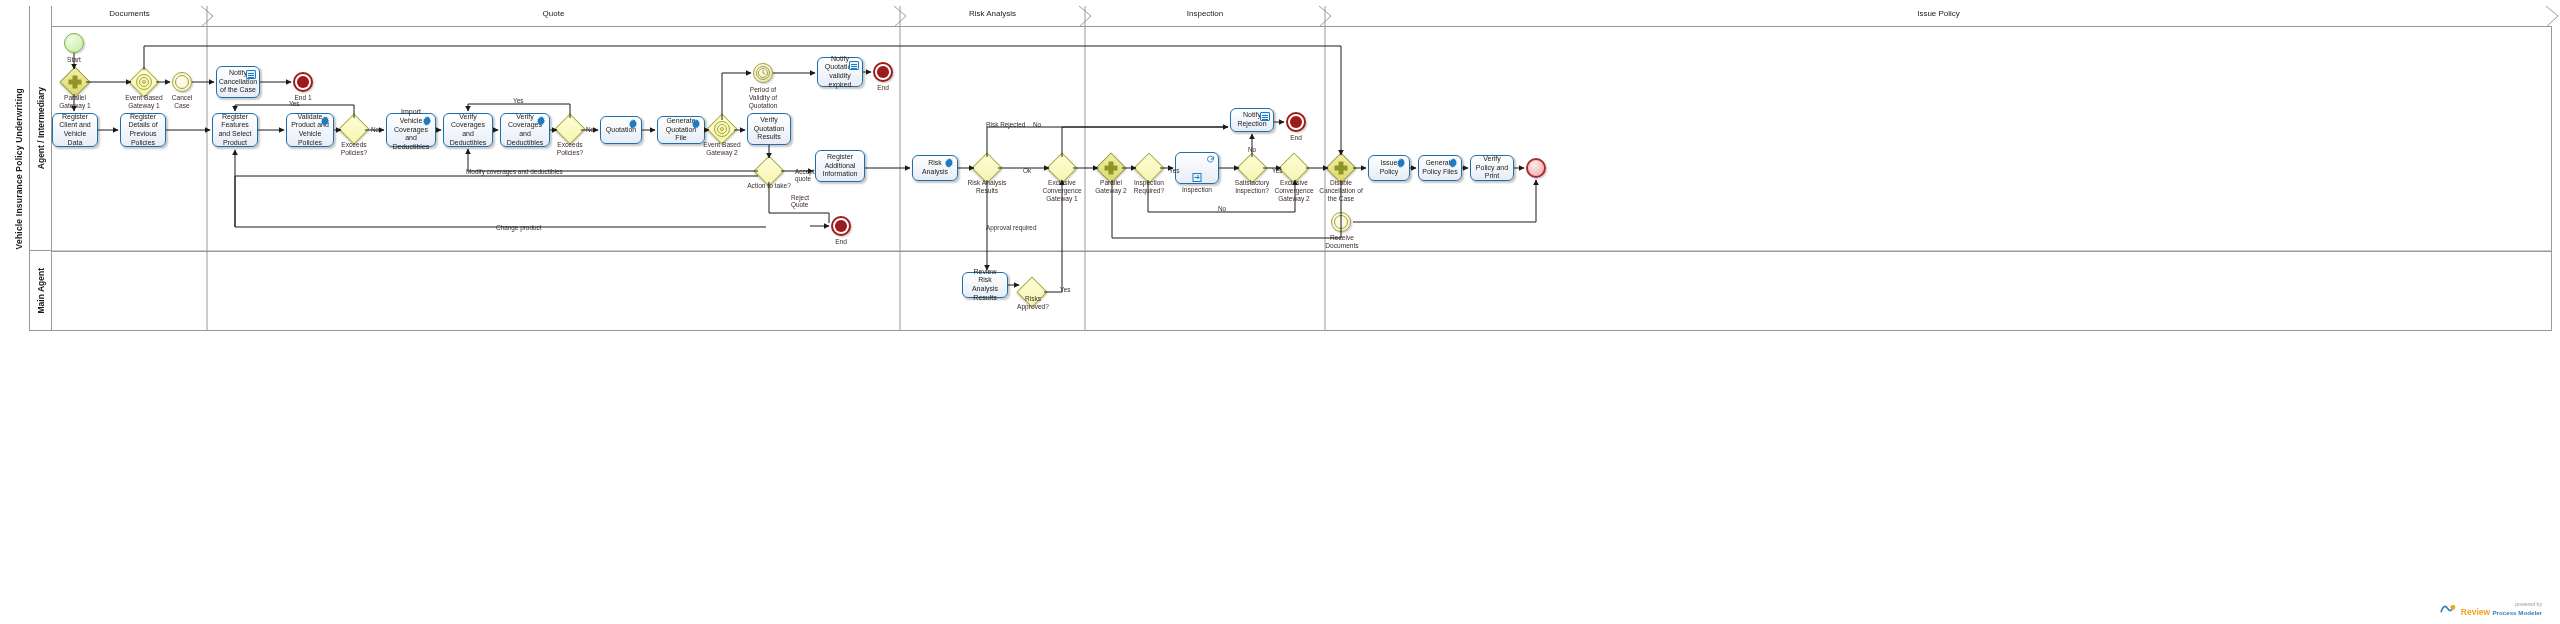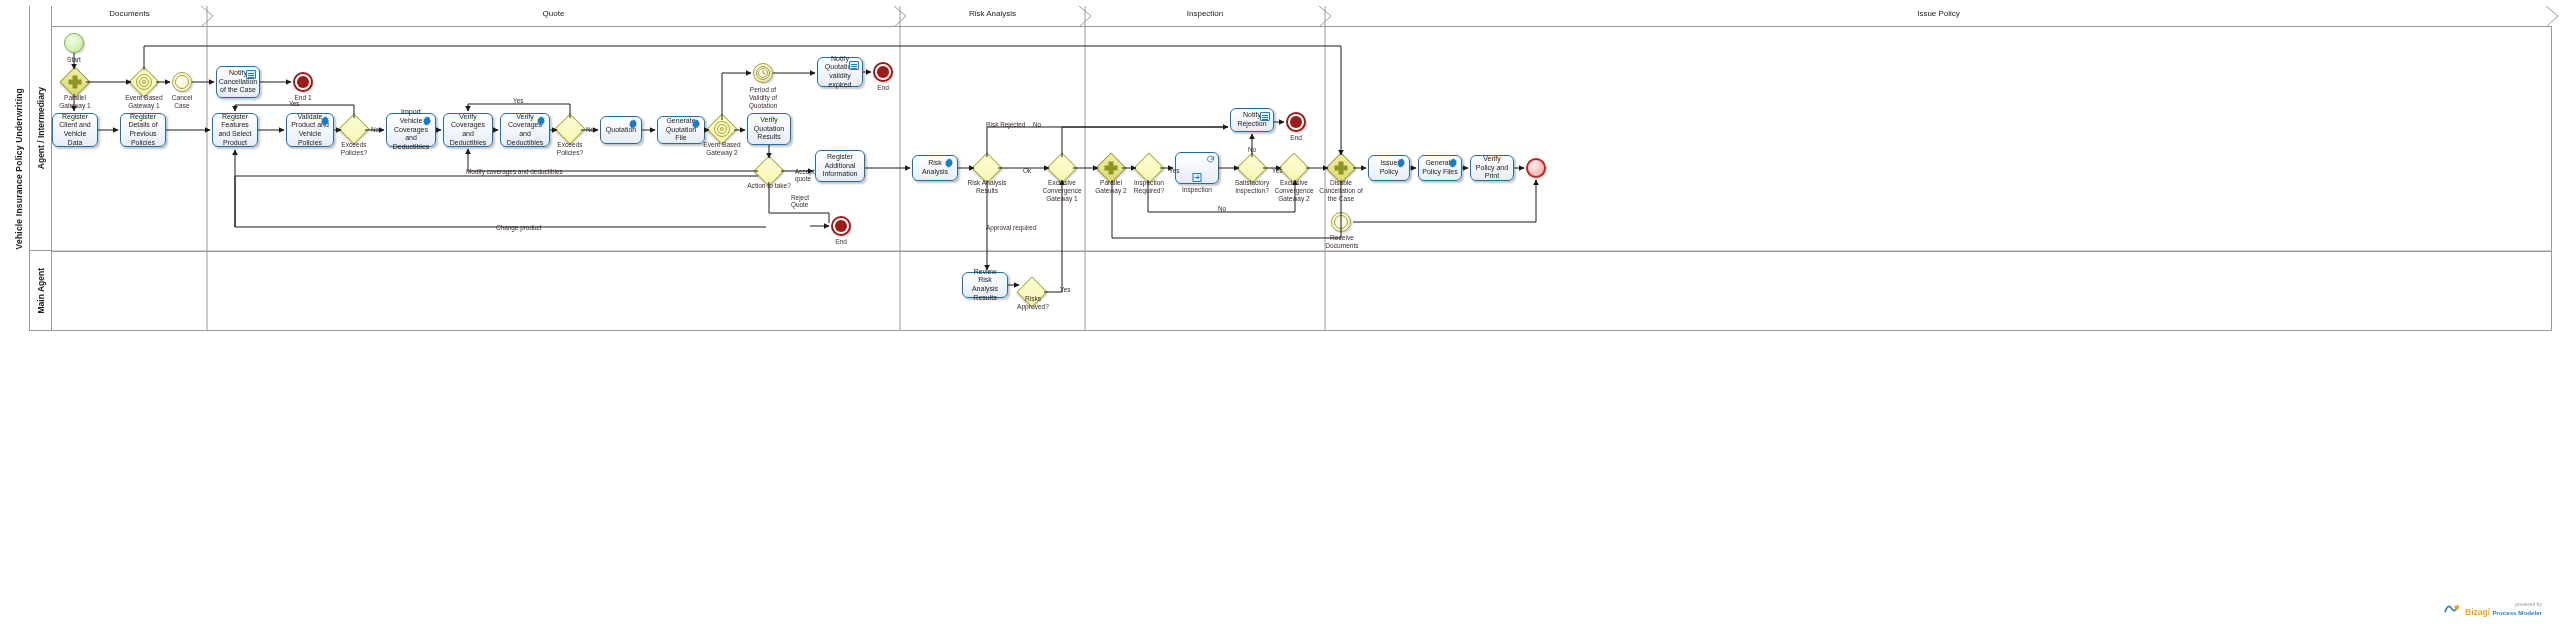--- a/index.html
+++ b/index.html
@@ -659,19 +659,19 @@
   </svg>
 
   <div class="brand">
     <svg class="brand-mark" viewBox="0 0 32 32">
       <path d="M4 20 Q10 4 16 14 Q22 24 28 10" fill="none" stroke="#2d7fc1" stroke-width="3" stroke-linecap="round"></path>
       <circle cx="26" cy="12" r="4.5" fill="#f0a61e"></circle>
     </svg>
     <span class="brand-text">
       <span class="brand-powered">powered by</span>
       <span class="brand-name">
-        <span class="b1">Bizagi</span>
+        <span class="b1">Review</span>
         <span class="b2" style="font-size:6.2px">Process Modeler</span>
       </span>
     </span>
   </div>
 
 </div>
 
 </body></html>

